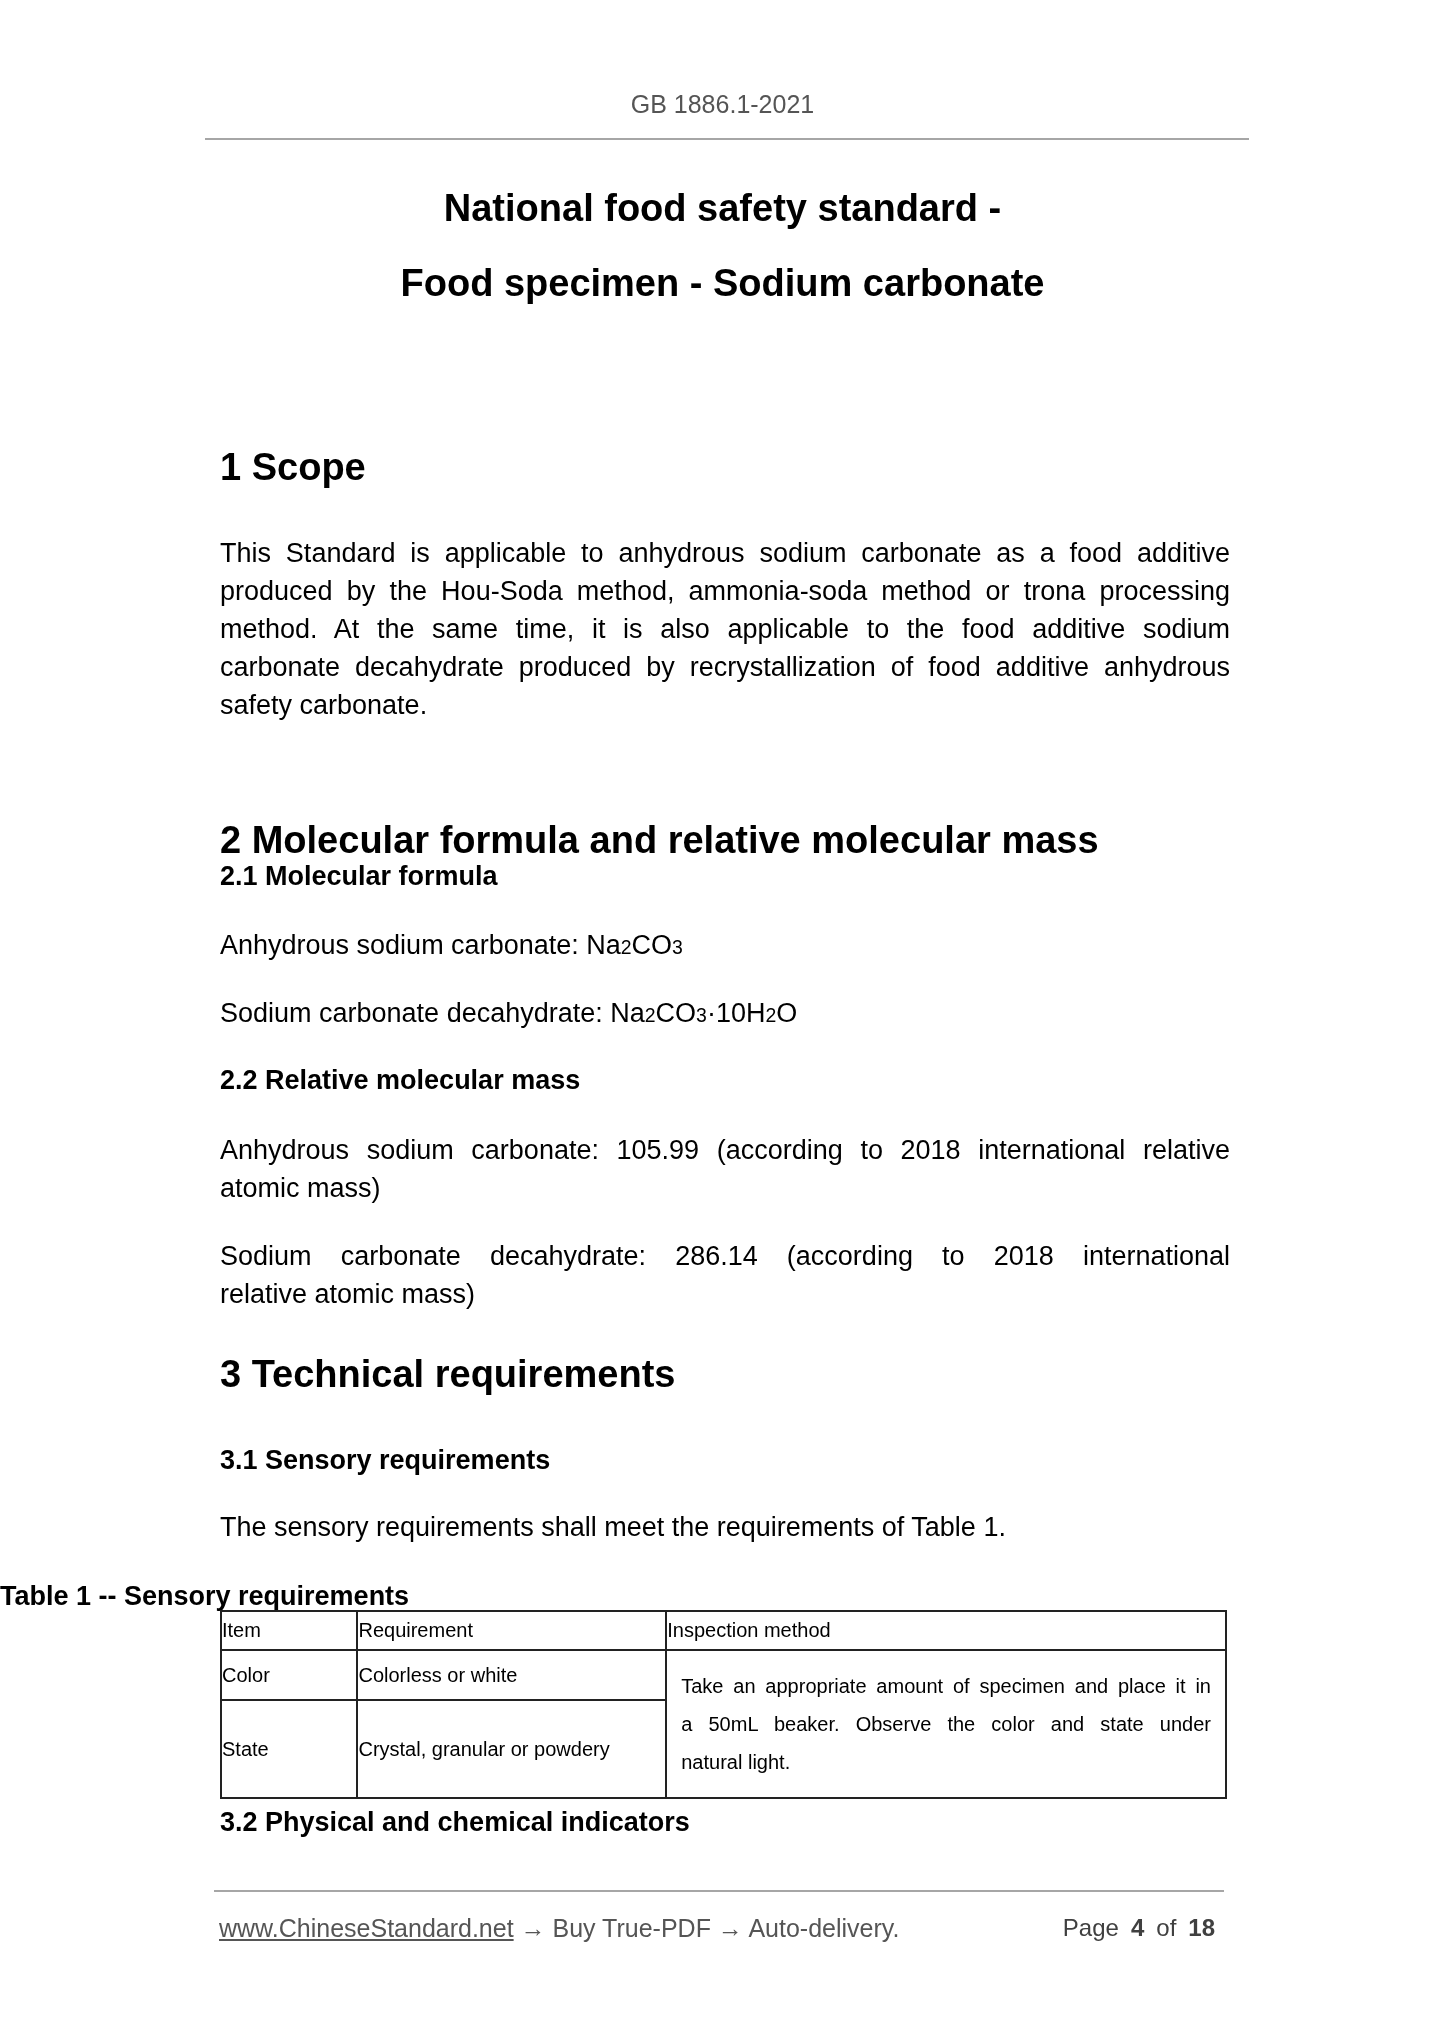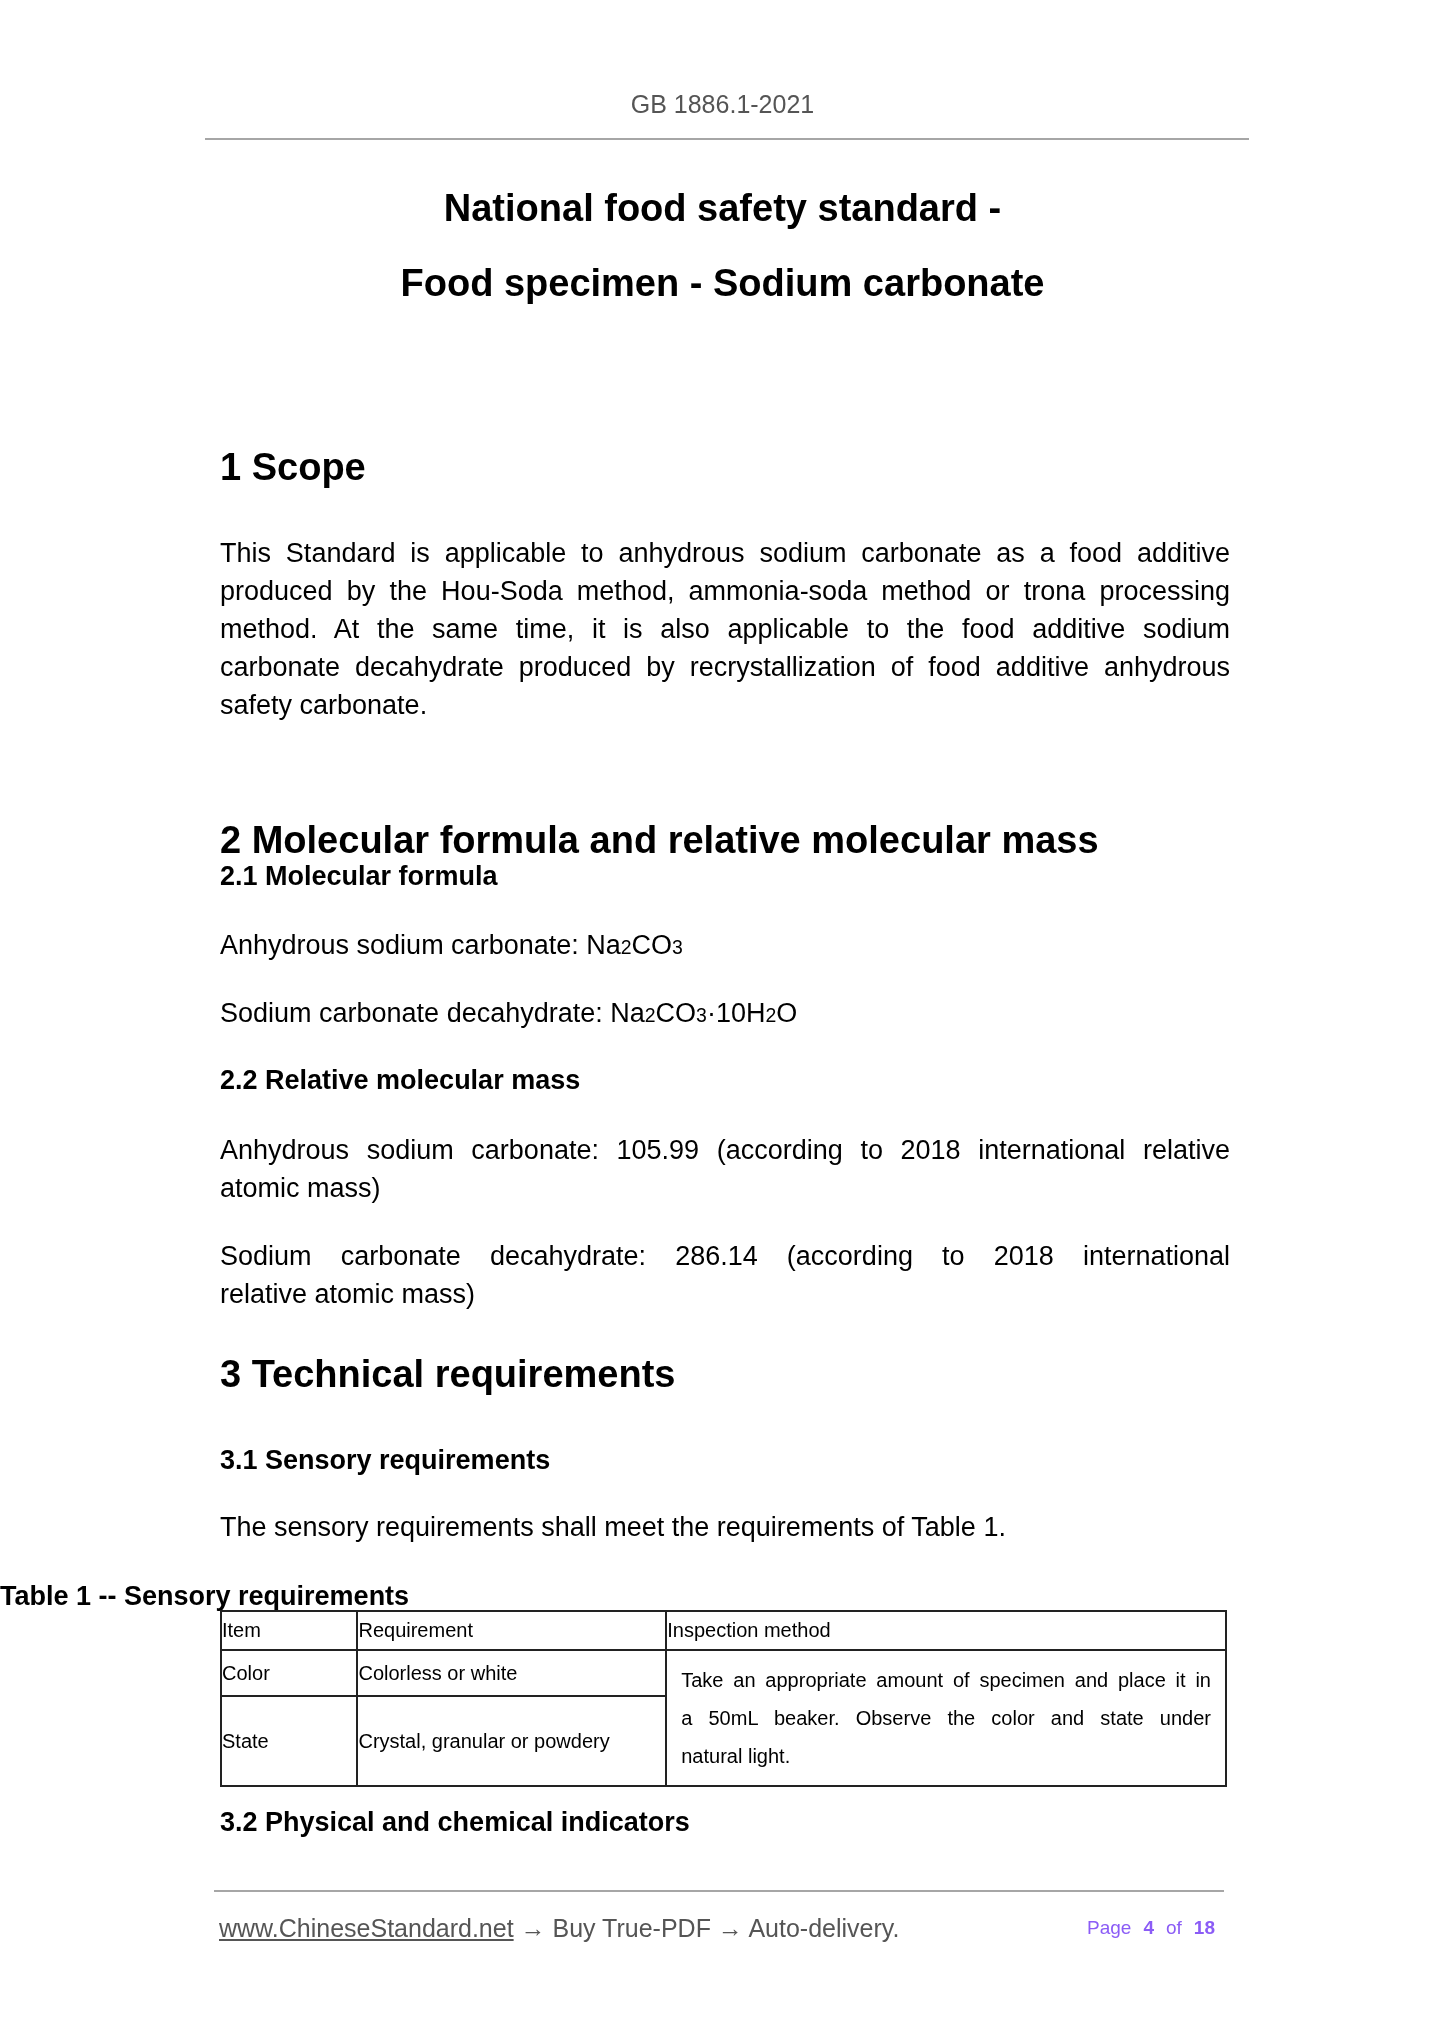--- a/index.html
+++ b/index.html
@@ -15,26 +15,26 @@
   .p .ln { display: block; height: 38px; text-align: justify; text-align-last: justify; white-space: nowrap; overflow: visible; }
   .p .ln.last { text-align-last: left; }
   .single { left: 220px; font-size: 27px; line-height: 34px; white-space: nowrap; }
   sub.s { font-size: 0.72em; vertical-align: baseline; position: relative; top: 0; }
   .tcap { left: 0; width: 1177px; text-align: left; font-weight: bold; font-size: 27px; line-height: 32px; }
   table.t { position: absolute; left: 220px; top: 1610px; width: 1007px; border-collapse: collapse; font-size: 20px; }
   table.t td { border: 2px solid #222; padding: 0; vertical-align: middle; }
   table.t tr.r0 td { height: 37px; }
   table.t tr.r1 td { height: 37px; }
   table.t tr.r2 td { height: 74px; }
-  td.method { text-align: left !important; padding: 10px 14px !important; line-height: 38px; vertical-align: middle; border-radius: 31px; }
+  td.method { text-align: left !important; padding: 16px 14px !important; line-height: 38px; vertical-align: middle; border-radius: 31px; }
   td.method .ml { display: block; text-align: justify; text-align-last: justify; white-space: nowrap; }
   td.method .ml.last { text-align-last: left; }
   .footer { left: 219px; top: 1914px; font-size: 25px; color: #555; line-height: 28px; white-space: nowrap; }
   .footer a { color: #555; text-decoration: underline; }
-  .pageinfo { top: 1914px; right: 230px; font-size: 19px; color: #8b5cf6; line-height: 28px; white-space: nowrap; }
+  .pageinfo { top: 1914px; right: 230px; font-size: 24px; color: #404040; line-height: 28px; white-space: nowrap; }
   .pageinfo b { font-weight: bold; }
   .pageinfo span.g { margin: 0 6px; }
 </style>
 </head>
 <body>
 
 <div class="abs hdr-text">GB 1886.1-2021</div>
 <div class="abs hline" style="left:205px; width:1044px; top:138px;"></div>
 
 <div class="abs title" style="top:186px;">National food safety standard -</div>

